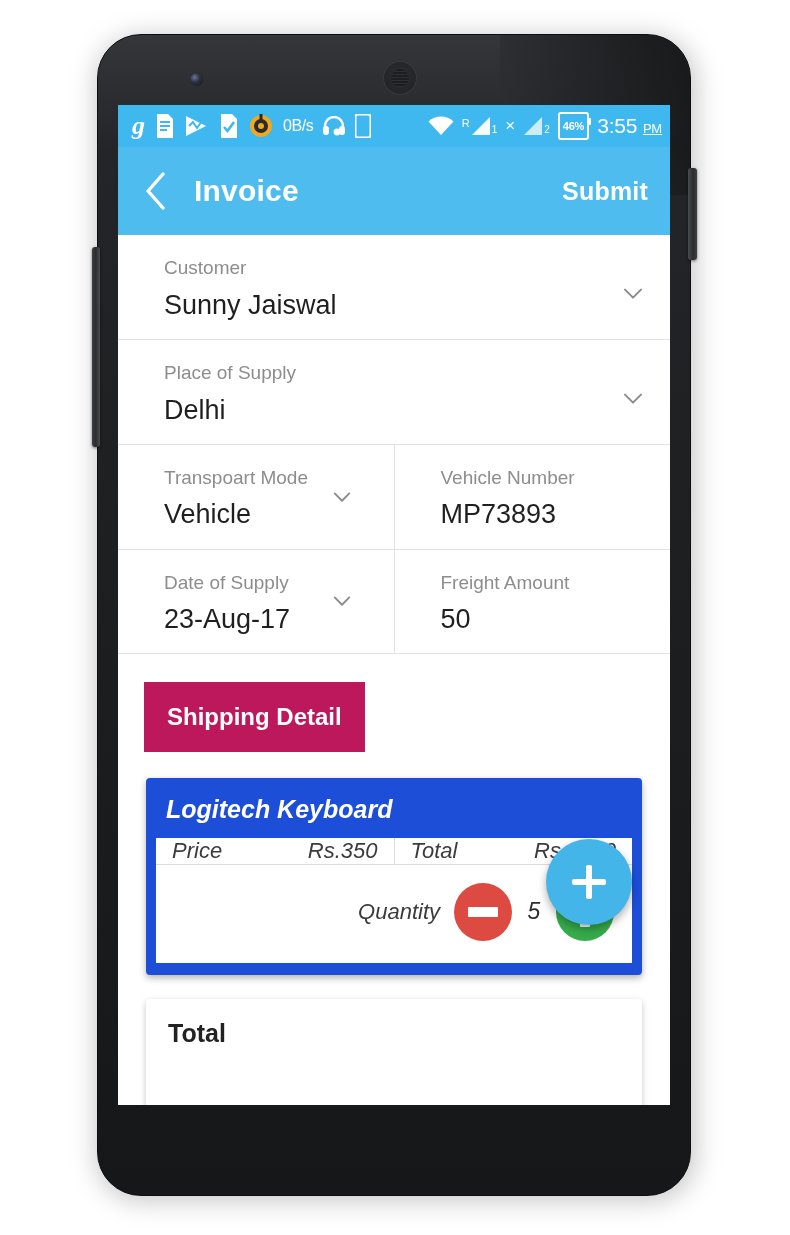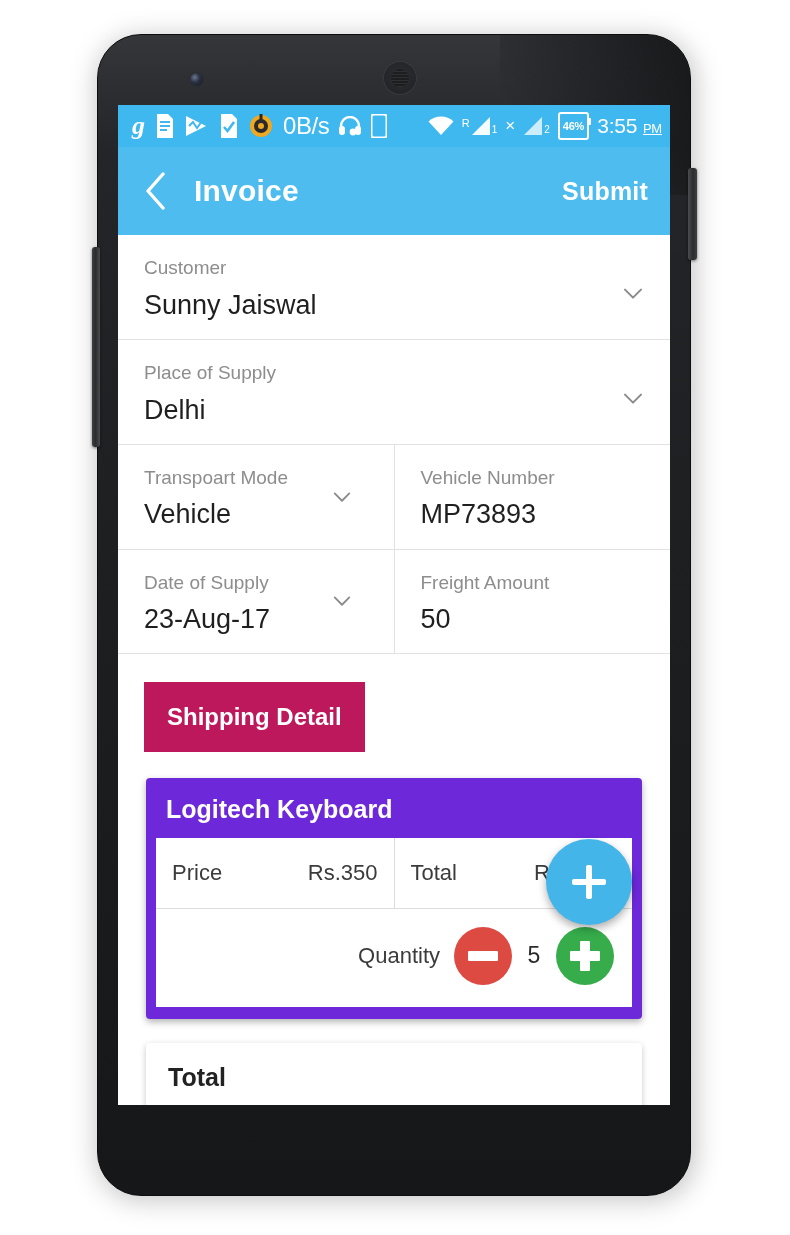--- a/index.html
+++ b/index.html
@@ -72,21 +72,21 @@
   
   .statusbar {
     height: 42px; background: #3fb7ef;
     display: flex; align-items: center; padding: 0 8px 0 14px; gap: 0;
     color: #fff;
   }
   .sb-left { display: flex; align-items: center; gap: 10px; }
   .sb-right { display: flex; align-items: center; gap: 8px; margin-left: auto; }
   .sb-ico { display: flex; align-items: center; justify-content: center; }
   .g-glyph { font-family: "Liberation Serif", serif; font-style: italic; font-size: 26px; font-weight: 700; line-height: 1; color: #fff; }
-  .speed { font-size: 24px; letter-spacing: -0.4px; font-weight: 400; }
+  .speed { font-size: 16px; letter-spacing: -0.4px; font-weight: 400; }
   .battery {
     border: 2px solid #fff; border-radius: 3px; padding: 12px 3px; height: 17px;
     display: flex; align-items: center; position: relative;
   }
   .battery::after { content:""; position:absolute; right:-4px; top:4px; width:2px; height:7px; background:#fff; border-radius:0 1px 1px 0;}
   .battery span { font-size: 11px; font-weight: 700; letter-spacing: -.2px; }
   .clock { font-size: 21px; letter-spacing: -.2px; }
   .clock small { font-size: 13px; text-decoration: underline; }
   .sig-wrap { display: flex; align-items: flex-end; gap: 1px; position: relative; }
   .sig-sup { font-size: 11px; line-height:1; margin-bottom: 7px; }
@@ -97,21 +97,21 @@
     height: 88px; background: #4ebcee; display: flex; align-items: center;
     padding: 0 22px 0 20px; color: #fff;
   }
   .back-ico { width: 36px; height: 36px; display:flex; align-items:center; justify-content:center; cursor: pointer; }
   .app-title { font-size: 30px; font-weight: 700; margin-left: 20px; letter-spacing:.2px;text-align:center; }
   .submit-btn { margin-left: auto; font-size: 25px; font-weight: 700; letter-spacing:.2px; cursor: pointer; }
 
   
   .form { background:#fff; }
   .frow { border-bottom: 1px solid #e2e2e2; display: flex; }
-  .fcell { flex: 1; padding: 22px 24px 18px 26px; position: relative; }
+  .fcell { flex: 1; padding: 22px 24px 18px 26px; position: relative; margin-left: 20px; }
   .fcell.half { border-right: 1px solid #e2e2e2; }
   .fcell.nobr { border-right: none; }
   .flabel { font-size: 19px; color: #8d8d8d; line-height: 1.2; }
   .fvalue { font-size: 27px; color: #1f1f1f; margin-top: 10px; line-height: 1.15; }
   .chev {
     position: absolute; right: 26px; top: 50%; transform: translateY(-20%);
     width: 22px; height: 22px; cursor: pointer;
   }
   .chev.sm { right: 40px; transform: translateY(-45%); }
 
@@ -119,27 +119,28 @@
   .ship-wrap { padding: 28px 0 26px 26px; background:#fff; }
   .ship-btn {
     display: inline-block; background: #be185d; color: #fff;
     font-size: 24px; font-weight: 700; padding: 23px 23px; line-height: 1;
     cursor: pointer; border: 0;
   }
 
   
   .card-area { padding: 0 28px; position: relative; }
   .prod-card {
-    background: #6d28d9; border-radius: 4px; padding: 10px 10px 12px 10px;
+    background: #1d4ed8; border-radius: 4px; padding: 10px 10px 12px 10px;
     box-shadow: 0 3px 7px rgba(0,0,0,.30);
+    font-style: italic;
   }
   .prod-title { color:#fff; font-size: 25px; font-weight: 700; padding: 8px 6px 14px 10px; line-height:1.1;}
   .prod-tbl { background:#fff; }
   .prod-row1 { display:flex; border-bottom: 1px solid #dcdcdc; }
-  .pcell { flex:1; display:flex; align-items:center; padding: 22px 16px; font-size: 22px; color:#3b3b3b; }
+  .pcell { flex:1; display:flex; align-items:center; padding: 0 16px; font-size: 22px; color:#3b3b3b; }
   .pcell.lbl-left { border-right: 1px solid #dcdcdc; }
   .pcell .k { }
   .pcell .v { margin-left: auto; }
   .prod-row2 { display:flex; align-items:center; justify-content:flex-end; padding: 18px 18px 22px 16px; gap: 14px; }
   .qty-label { font-size: 22px; color:#3b3b3b; }
   .circ { width: 58px; height: 58px; border-radius:50%; display:flex; align-items:center; justify-content:center; cursor:pointer; flex:none;}
   .circ.minus { background: #dc4a42; }
   .circ.plus { background: #36ac4b; }
   .bar { width: 30px; height: 10px; background:#fff; border-radius: 1px;}
   .plusglyph { position: relative; width: 30px; height: 30px; }

